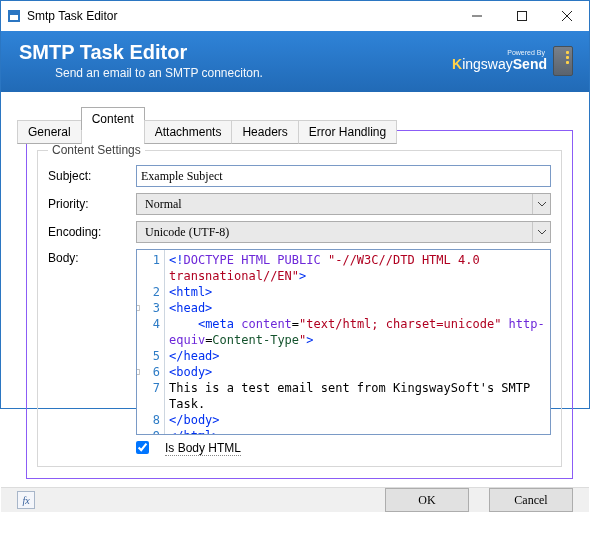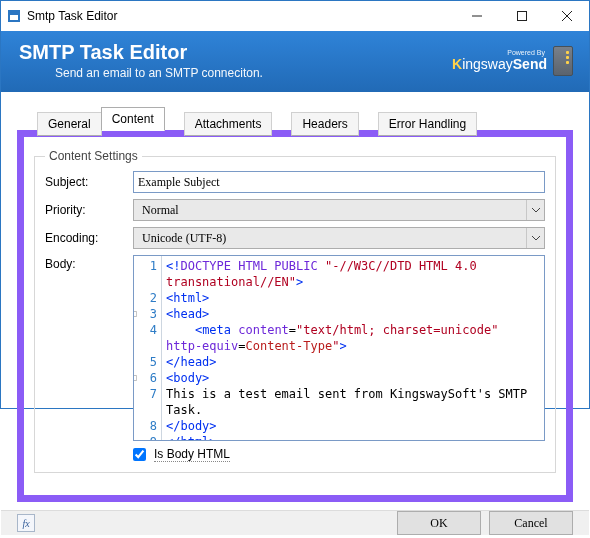--- a/index.html
+++ b/index.html
@@ -18,46 +18,46 @@
   .banner .sub { font-size: 12px; opacity: .95; margin-left: 36px; }
   .banner-right { display: flex; align-items: center; gap: 6px; }
   .logo { font-size: 14px; position: relative; }
   .logo .pb { font-size: 7px; opacity: .9; display: block; text-align: right; margin-right: 2px; }
   .logo b { font-weight: 700; }
   .server { width: 20px; height: 30px; background: linear-gradient(#78808a,#5b636d); border: 1px solid #465058; border-radius: 2px; position: relative; }
   .server::before { content: ""; position: absolute; right: 3px; top: 4px; width: 3px; height: 3px; background: #ffd24a; border-radius: 1px; box-shadow: 0 5px 0 #ffd24a, 0 10px 0 #ffd24a; }
   .client { flex: 1; padding: 14px 16px 8px 16px; display: flex; flex-direction: column; }
   .tabstrip { display: flex; align-items: flex-end; position: relative; }
   .tabstrip .tab { border: 1px solid #adadad; border-bottom: 1px solid #fff; background: #fff; padding: 4px 10px; font-size: 12px; position: relative; top: 1px; margin-right: -1px; }
-  .tabstrip .tab:not(.active) { border-bottom-color: #adadad; background: #f5f5f5; top: 6px; border-top-color:#d0d0d0; border-left-color:#d0d0d0; border-right-color:#d0d0d0;margin-left:20px;}
-  .tabpanel { flex: 1; border: 7px solid #8b5cf6; padding: 12px 10px 22px 10px; display: flex; flex-direction: column; }
+  .tabstrip .tab:not(.active) { border-bottom-color: #adadad; background: #f5f5f5; top: 14px; border-top-color:#d0d0d0; border-left-color:#d0d0d0; border-right-color:#d0d0d0;}
+  .tabpanel { flex: 1; border: 1px solid #8b5cf6; padding: 12px 10px 11px 10px; display: flex; flex-direction: column; margin-left: 9px; }
   fieldset { border: 1px solid #d7d7d7; padding: 8px 10px 10px 10px; flex: 1; display: flex; flex-direction: column; margin:0;}
   legend { color: #444; padding: 0 4px; font-size: 12px; }
   .row { display: flex; align-items: center; margin-bottom: 6px; }
   .row .label { width: 88px; }
   .row .field { flex: 1; }
   input[type=text], .select { width: 100%; height: 22px; border: 1px solid #7a9ac6; background: #fff; font: 12px "Segoe UI"; padding: 0 4px; }
   .select { display: flex; align-items: center; justify-content: space-between; background: #e9e9e9; border: 1px solid #adadad; padding-right: 0; }
   .select .val { padding-left: 4px; }
   .select .arrow { width: 18px; height: 20px; display: flex; align-items: center; justify-content: center; border-left: 1px solid #c7c7c7; }
   .body-row { flex: 1; display: flex; margin-bottom: 6px;}
   .body-row .label { width: 88px; padding-top: 2px; }
   .body-row .editor { flex: 1; border: 1px solid #7a9ac6; background: #fff; display: flex; font: 12px Consolas, monospace; max-height:186px; overflow:hidden;}
   .gutter { width: 28px; border-right: 1px solid #cdd6e0; background: #fff; text-align: right; color: #2e7cc6; padding: 2px 4px 0 0; }
   .gutter div { height: 16px; line-height: 16px; position:relative;}
   .gutter .fold::before{content:"□";position:absolute;left:-2px;font-size:8px;color:#888;}
   .code { flex: 1; padding: 2px 4px; color: #000; }
   .code div { min-height: 16px; line-height: 16px; white-space: pre-wrap; word-break: break-word; }
-  .t-blue { color: #0030f0; } .t-brown { color: #6d28d9; } .t-red { color: #b00020; } .t-purple{color:#b91c1c;}
+  .t-blue { color: #0030f0; } .t-brown { color: #6d28d9; } .t-red { color: #b00020; } .t-purple{color:#14532d;}
   .after-editor { display: flex; justify-content: space-between; align-items: center; margin-left: 88px; }
-  .cb { display: flex; align-items: center; gap: 8px; }
+  .cb { display: flex; align-items: flex-start; gap: 16px; }
   .cb input { width: 13px; height: 13px; margin:0;}
   .cb span { border-bottom: 1px dotted #888; }
   .btn2 { height: 24px; border: 1px solid #adadad; background: #e1e1e1; padding: 0 16px; font: 12px "Segoe UI"; }
-  .footer { height: 44px; border-top: 1px solid #dcdcdc; display: flex; align-items: center; padding: 0 16px; gap: 8px; background: #f0f0f0;}
+  .footer { height: 44px; border-top: 1px solid #dcdcdc; display: flex; align-items: center; padding: 0 16px; gap: 20px; background: #f0f0f0;}
   .footer .fx { width: 18px; height: 18px; border: 1px solid #a8b6c9; background: #f4f6fb; display: flex; align-items: center; justify-content: center; font: italic 10px "Segoe UI"; color: #365f9b; }
   .footer .spacer { flex: 1; }
   .footer .btn2 { min-width: 84px; }
 </style>
 </head>
 <body>
 
 <div class="window">
   <div class="caption">
     <div class="icon">

